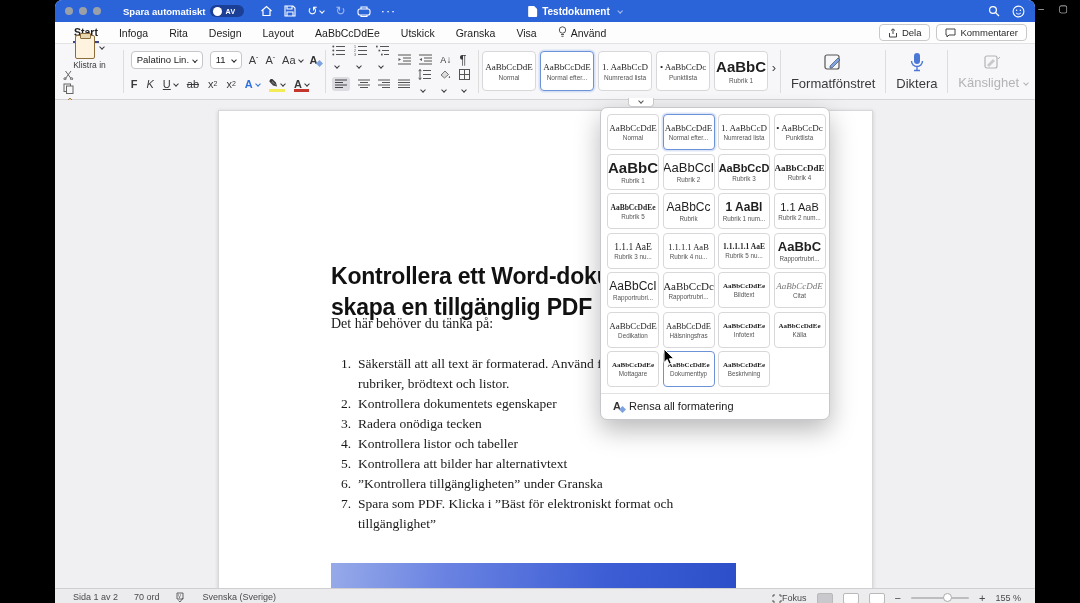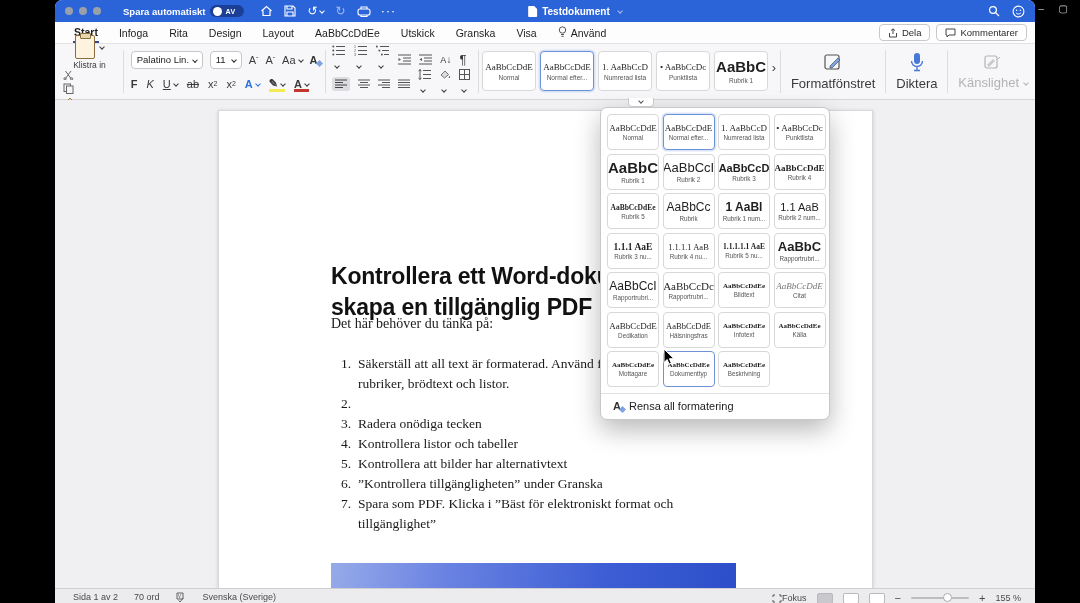--- a/index.html
+++ b/index.html
@@ -78,21 +78,21 @@
   .lbl { font-size:6.5px; color:#555; white-space:nowrap; }
   .pv-sm{font-size:9px}.pv-sm2{font-size:8.5px}.pv-tiny{font-size:7px;font-weight:bold}
   .pv-h1{font-size:15px;font-weight:bold;font-family:"Liberation Sans",sans-serif}
   .pv-h2{font-size:13px;color:#222;font-family:"Liberation Sans",sans-serif}
   .pv-h3{font-size:11px;font-weight:bold;font-family:"Liberation Sans",sans-serif}
   .pv-h4{font-size:9px;font-weight:bold}
   .pv-h5{font-size:7.5px;font-weight:bold}
   .pv-rub{font-size:12px;font-family:"Liberation Sans",sans-serif}
   .pv-h1n{font-size:12px;font-weight:bold;font-family:"Liberation Sans",sans-serif}
   .pv-h2n{font-size:11px;font-family:"Liberation Sans",sans-serif}
-  .pv-h3n{font-size:9.5px;font-weight:bold}
+  .pv-h3n{font-size:9.5px;font-weight:normal}
   .pv-h4n{font-size:8.5px}
   .pv-h5n{font-size:7.5px;font-weight:bold}
   .pv-rap1{font-size:13px;font-weight:bold;font-family:"Liberation Sans",sans-serif}
   .pv-rap2{font-size:12px;font-family:"Liberation Sans",sans-serif}
   .pv-rap3{font-size:11px}
   .pv-cit{font-size:9px;font-style:italic;color:#777}
   .more { align-self:center; font-size:13px; color:#444; margin-left:2px; }
   .bigbtn { display:flex; flex-direction:column; align-items:center; justify-content:center;
     gap:3px; font-size:13px; padding:0 7px; text-align:center; }
   .bigbtn.dis { color:#b3b3b5; }
@@ -467,20 +467,21 @@
           <div class="lrow">
             <span class="lnum">1.</span>
             <span class="ltext">Säkerställ att all text är formaterad. Använd f</span>
           </div>
           <div class="lrow">
             <span class="lnum"></span>
             <span class="ltext">rubriker, brödtext och listor.</span>
           </div>
           <div class="lrow">
             <span class="lnum">2.</span>
+            <span class="ltext">Kontrollera dokumentets egenskaper</span>
           </div>
           <div class="lrow">
             <span class="lnum">3.</span>
             <span class="ltext">Radera onödiga tecken</span>
           </div>
           <div class="lrow">
             <span class="lnum">4.</span>
             <span class="ltext">Kontrollera listor och tabeller</span>
           </div>
           <div class="lrow">

